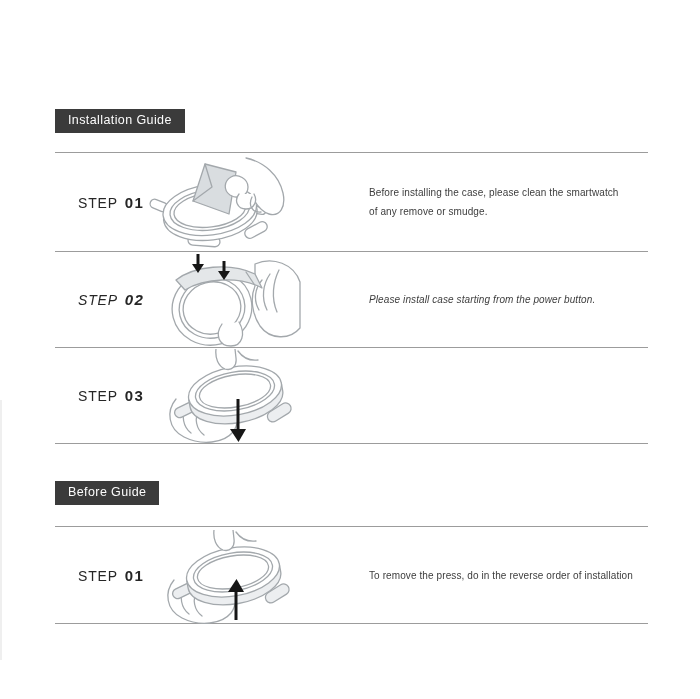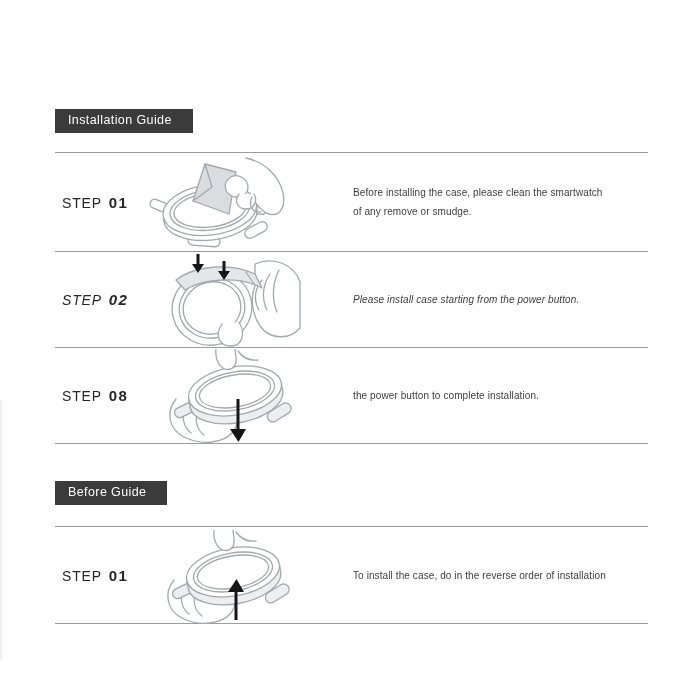--- a/index.html
+++ b/index.html
@@ -3,28 +3,28 @@
 <meta charset="utf-8">
 <style>
   html,body { margin:0; padding:0; }
   .page {
     position:relative; width:700px; height:699px; background:#ffffff;
     font-family:"Liberation Sans", sans-serif; overflow:hidden;
   }
   .badge {
     position:absolute; left:55px; display:inline-block;
     background:#3b3b3b; color:#fdfdfd;
-    font-size:12.5px; letter-spacing:0.4px; padding:4px 21px 6px 13px;
+    font-size:12.5px; letter-spacing:0.4px; padding:4px 13px 6px 13px;
   }
   .badge.install { top:109px; }
   .badge.removal { top:481px; }
   .divider { position:absolute; left:55px; width:593px; height:1px; background:#9c9c9c; }
   .d1 { top:152px; } .d2 { top:251px; } .d3 { top:347px; }
   .d4 { top:443px; } .d5 { top:526px; } .d6 { top:623px; }
-  .row { position:absolute; left:0; width:568px; }
+  .row { position:absolute; left:16px; width:568px; }
   .row1 { top:152px; height:99px; }
   .row2 { top:251px; height:96px;font-style:italic; }
   .row3 { top:347px; height:96px; }
   .row4 { top:526px; height:97px; }
   .step-label {
     position:absolute; left:62px; top:50%; transform:translateY(-50%);
     font-size:14px; color:#262626; letter-spacing:0.8px; white-space:nowrap;
   }
   .step-num { font-weight:bold; margin-left:7px; font-size:15px; letter-spacing:1.5px; }
   .desc {
@@ -68,35 +68,34 @@
       <span>STEP</span><span class="step-num">02</span>
     </div>
     <div class="desc">
       <div>Please install case starting from the power button.</div>
       <div></div>
     </div>
   </div>
 
   <div class="row row3">
     <div class="step-label">
-      <span>STEP</span><span class="step-num">08</span>
+      <span>STEP</span><span class="step-num">03</span>
     </div>
     <div class="desc">
-      <div>the power button to complete installation.</div>
     </div>
   </div>
 
   <div class="badge removal">Before Guide</div>
 
   <div class="row row4">
     <div class="step-label">
       <span>STEP</span><span class="step-num">01</span>
     </div>
     <div class="desc">
-      <div>To install the case, do in the reverse order of installation</div>
+      <div>To remove the press, do in the reverse order of installation</div>
       <div></div>
     </div>
   </div>
 
   <div class="illus il1" aria-label="hand-wiping-smartwatch-screen-with-cloth">
     <svg width="145" height="95" viewBox="0 0 145 95">
       <g class="art" fill="none">
         <rect x="2" y="44" width="18" height="9" rx="4.5" fill="#ffffff" transform="rotate(22 11 48)"></rect>
         <rect x="40" y="79" width="32" height="10" rx="5" fill="#ffffff" transform="rotate(4 56 84)"></rect>
         <rect x="96" y="68" width="24" height="10" rx="5" fill="#ffffff" transform="rotate(-28 108 73)"></rect>

